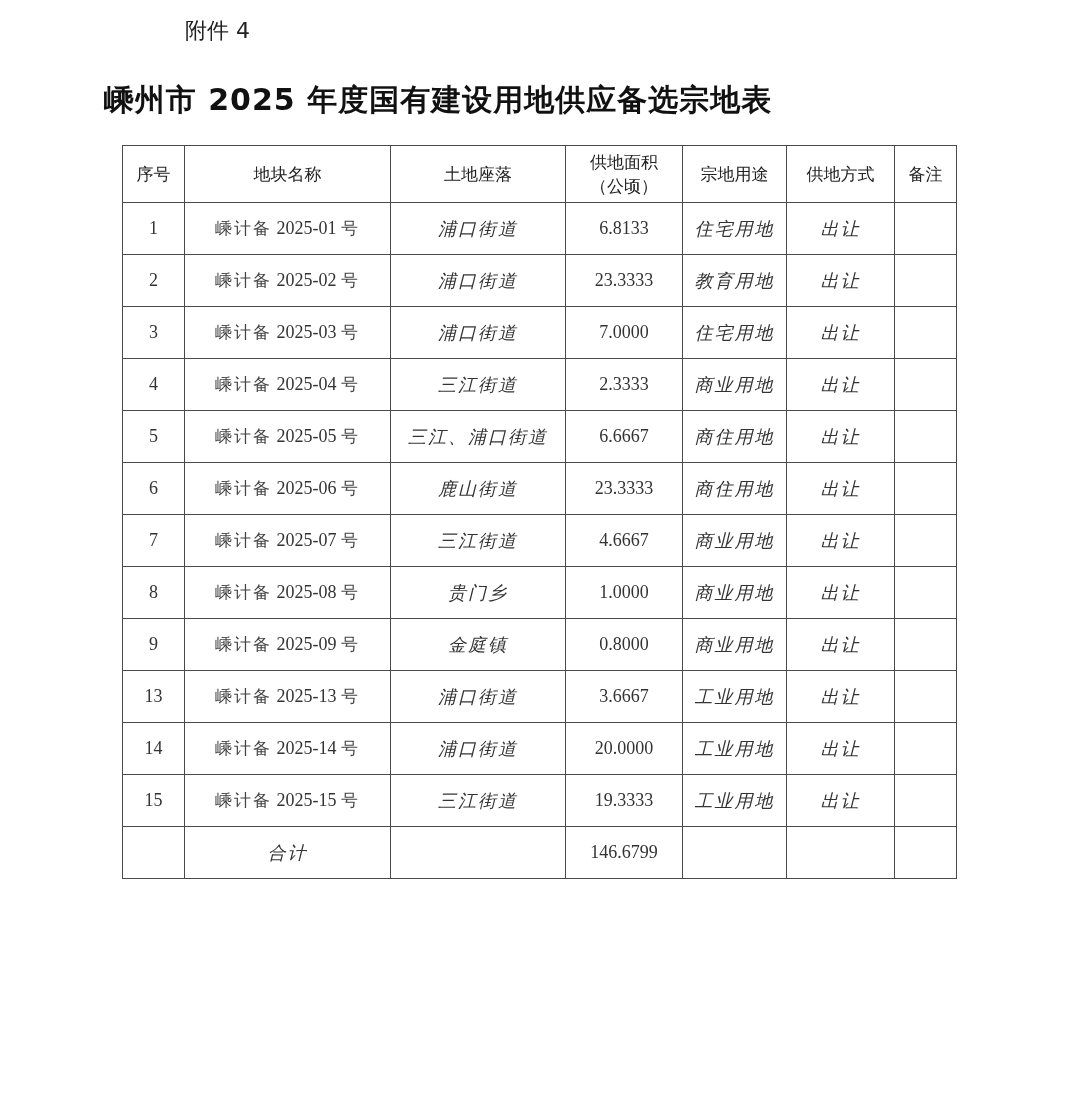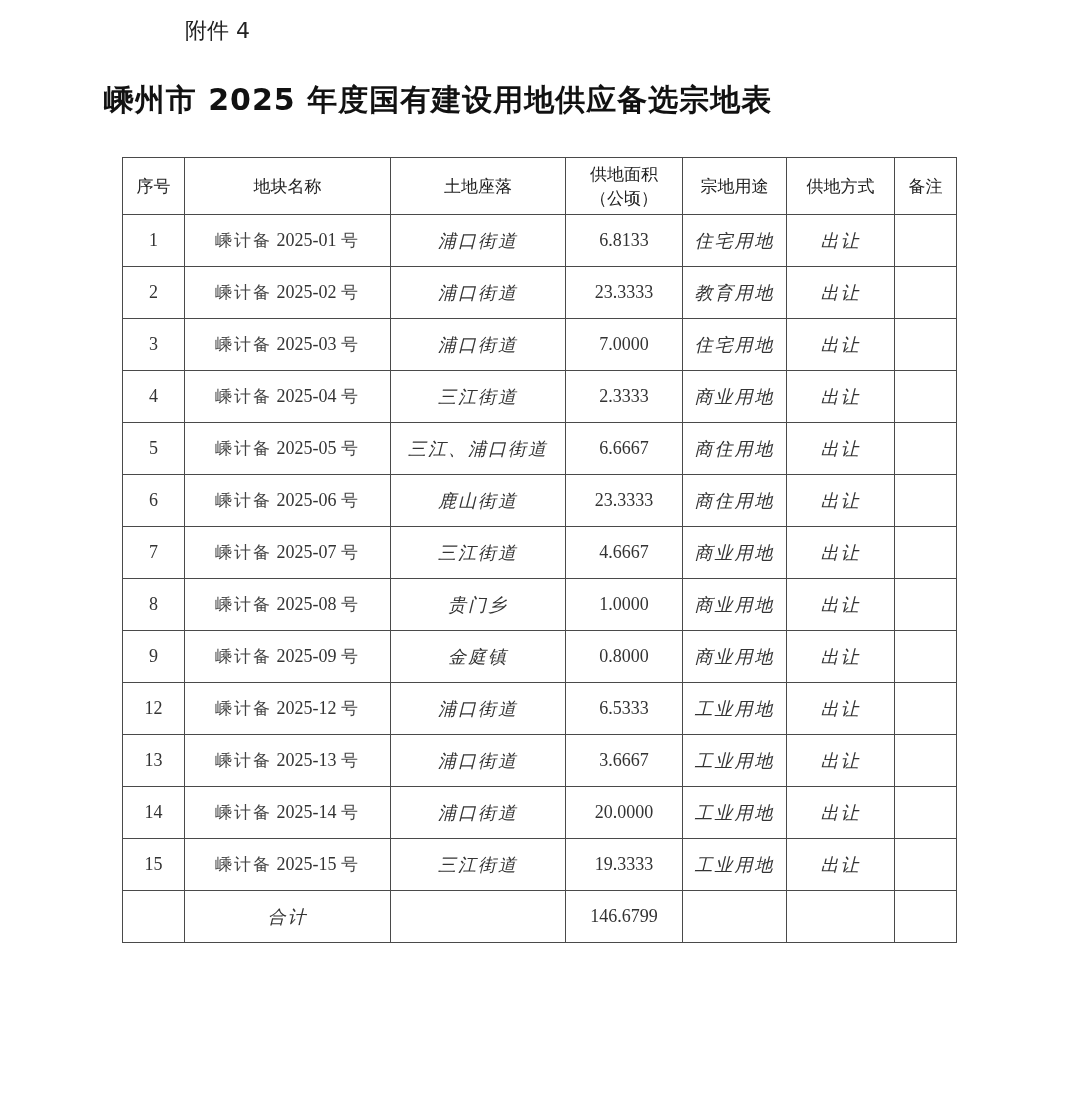--- a/index.html
+++ b/index.html
@@ -1,19 +1,19 @@
 <!DOCTYPE html>
 <html><head>
 <meta charset="utf-8">
 <style>
   html, body { margin: 0; padding: 0; background: #ffffff; }
   body { width: 1080px; height: 1115px; position: relative; overflow: hidden; color: #1a1a1a; }
   .attach { position: absolute; left: 146px; top: 16px; font-family: "DejaVu Sans", sans-serif; font-size: 22px; color: #222; margin-left: 39px; }
   .title { position: absolute; left: 0; width: 876px; top: 80px; text-align: center; font-family: "DejaVu Sans", sans-serif; font-size: 30px; font-weight: bold; color: #111; letter-spacing: 1px; }
-  table.land { position: absolute; left: 122px; top: 157px; border-collapse: collapse; table-layout: fixed; width: 834px; }
+  table.land { position: absolute; left: 122px; top: 145px; border-collapse: collapse; table-layout: fixed; width: 834px; }
   table.land td, table.land th { border: 1.5px solid #4a4a4a; text-align: center; vertical-align: middle; padding: 0; }
   table.land th { height: 56px; font-family: "DejaVu Sans", sans-serif; font-weight: normal; font-size: 17px; color: #222; line-height: 24px; }
   table.land td { height: 51px; font-family: "Liberation Serif", serif; font-size: 18px; color: #333; }
   td.cjk { font-family: "DejaVu Serif", serif; font-size: 17px; letter-spacing: 2px; color: #444; font-style: italic; }
   td.name { font-family: "Liberation Serif", serif; font-size: 18px; color: #333; margin-top: 28px; }
   .name .cn { font-family: "DejaVu Serif", serif; font-size: 17px; letter-spacing: 2px; color: #444; }
 </style>
 </head>
 <body>
 
@@ -117,29 +117,20 @@
       <tr>
         <td>9</td>
         <td class="name"><span class="cn">嵊计备</span> <span>2025-09</span> <span class="cn">号</span></td>
         <td class="cjk">金庭镇</td>
         <td>0.8000</td>
         <td class="cjk">商业用地</td>
         <td class="cjk">出让</td>
         <td></td>
       </tr>
       <tr>
-        <td>12</td>
-        <td class="name"><span class="cn">嵊计备</span> <span>2025-12</span> <span class="cn">号</span></td>
-        <td class="cjk">浦口街道</td>
-        <td>6.5333</td>
-        <td class="cjk">工业用地</td>
-        <td class="cjk">出让</td>
-        <td></td>
-      </tr>
-      <tr>
         <td>13</td>
         <td class="name"><span class="cn">嵊计备</span> <span>2025-13</span> <span class="cn">号</span></td>
         <td class="cjk">浦口街道</td>
         <td>3.6667</td>
         <td class="cjk">工业用地</td>
         <td class="cjk">出让</td>
         <td></td>
       </tr>
       <tr>
         <td>14</td>

